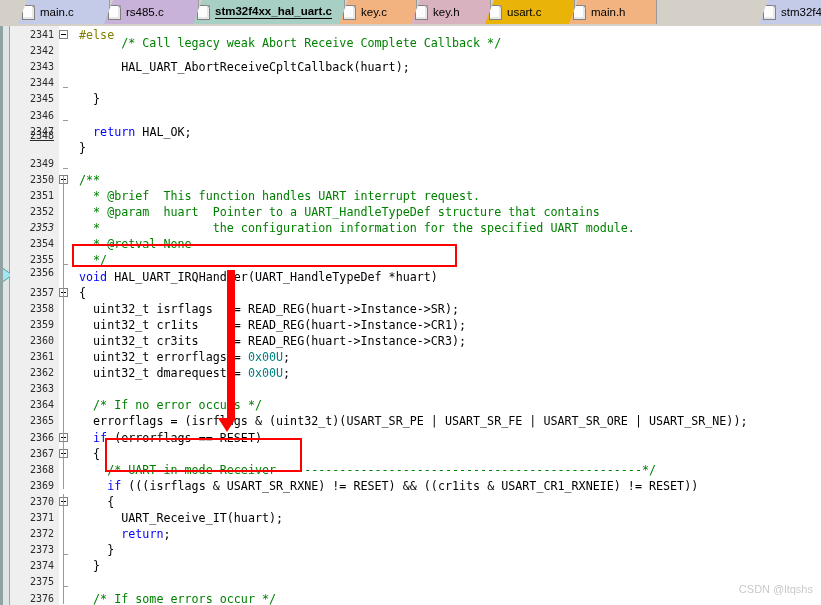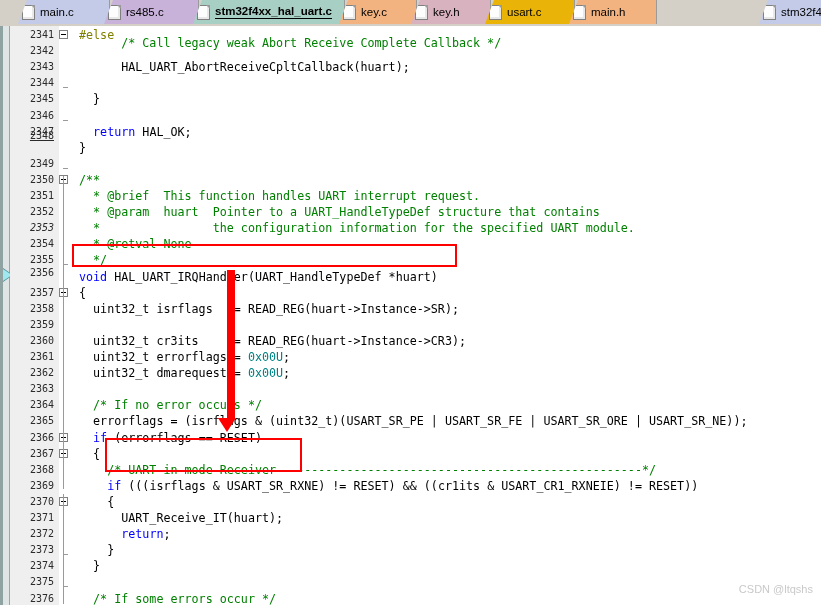--- a/index.html
+++ b/index.html
@@ -254,20 +254,21 @@
         <div class="codeline" style="top: 129.8px;"><span></span></div>
         <div class="codeline" style="top: 145.9px;"><span class="cm">/**</span></div>
         <div class="codeline" style="top: 162px;"><span class="cm">  * @brief  This function handles UART interrupt request.</span></div>
         <div class="codeline" style="top: 194.2px;"><span class="cm">  *                the configuration information for the specified UART module.</span></div>
         <div class="codeline" style="top: 178.1px;"><span class="cm">  * @param  huart  Pointer to a UART_HandleTypeDef structure that contains</span></div>
         <div class="codeline" style="top: 210.3px;"><span class="cm">  * @retval None</span></div>
         <div class="codeline" style="top: 226.4px;"><span class="cm">  */</span></div>
         <div class="codeline" style="top: 242.5px;"><span class="kw">void</span><span> HAL_UART_IRQHandler(UART_HandleTypeDef *huart)</span></div>
         <div class="codeline" style="top: 258.6px;"><span>{</span></div>
         <div class="codeline" style="top: 274.7px;"><span>  uint32_t isrflags   = READ_REG(huart-&gt;Instance-&gt;SR);</span></div>
+        <div class="codeline" style="top: 290.8px;"><span>  uint32_t cr1its     = READ_REG(huart-&gt;Instance-&gt;CR1);</span></div>
         <div class="codeline" style="top: 306.9px;"><span>  uint32_t cr3its     = READ_REG(huart-&gt;Instance-&gt;CR3);</span></div>
         <div class="codeline" style="top: 323px;"><span>  uint32_t errorflags = </span><span class="num">0x00U</span><span>;</span></div>
         <div class="codeline" style="top: 339.1px;"><span>  uint32_t dmarequest = </span><span class="num">0x00U</span><span>;</span></div>
         <div class="codeline" style="top: 355.2px;"><span></span></div>
         <div class="codeline" style="top: 371.3px;"><span class="cm">  /* If no error occurs */</span></div>
         <div class="codeline" style="top: 387.4px;"><span>  errorflags = (isrflags &amp; (uint32_t)(USART_SR_PE | USART_SR_FE | USART_SR_ORE | USART_SR_NE));</span></div>
         <div class="codeline" style="top: 403.5px;"><span>  </span><span class="kw">if</span><span> (errorflags == RESET)</span></div>
         <div class="codeline" style="top: 419.6px;"><span>  {</span></div>
         <div class="codeline" style="top: 435.7px;"><span class="cm">    /* UART in mode Receiver ---------------------------------------------------*/</span></div>
         <div class="codeline" style="top: 451.8px;"><span>    </span><span class="kw">if</span><span> (((isrflags &amp; USART_SR_RXNE) != RESET) &amp;&amp; ((cr1its &amp; USART_CR1_RXNEIE) != RESET))</span></div>

